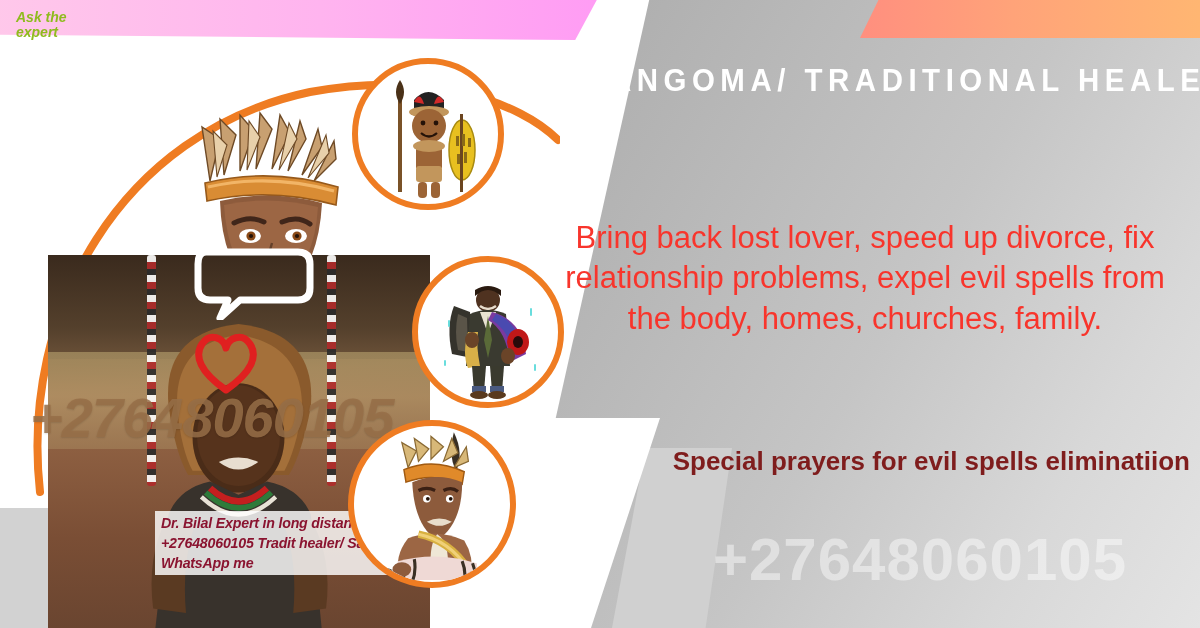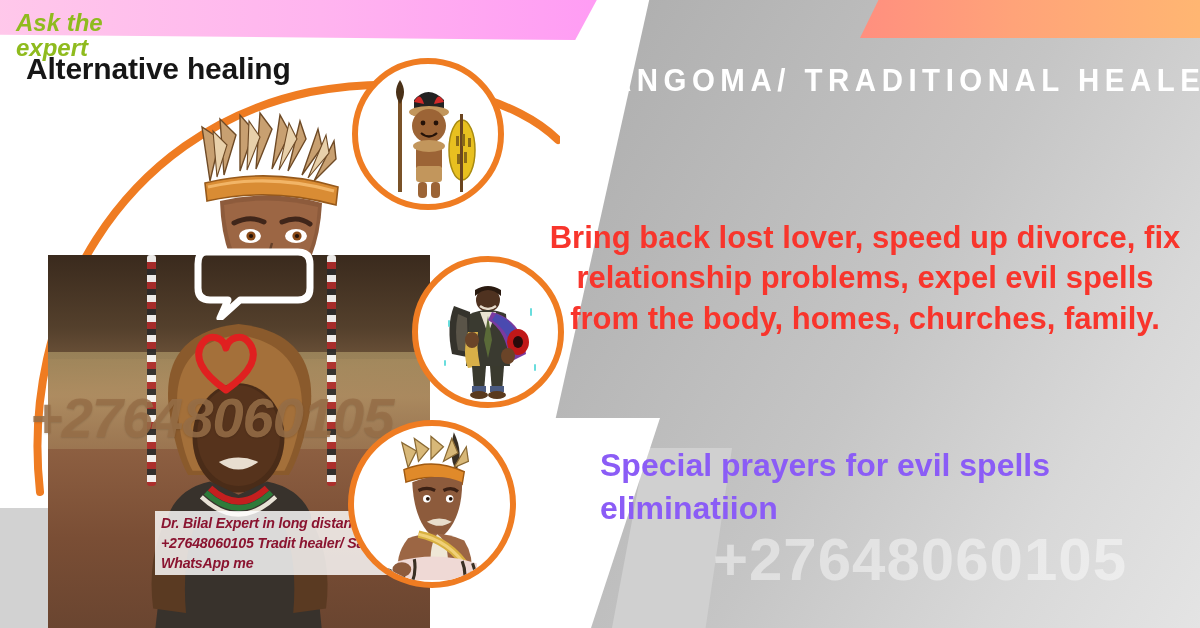--- a/index.html
+++ b/index.html
@@ -145,21 +145,21 @@
     position:absolute;
     left:194px; top:248px;
     width:120px; height:72px;
     z-index:22;
   }
   .bubble svg{display:block;}
   .bubble-text{
     position:absolute;
     left:16px; top:10px;
     width:96px;
-    font-size:24px;
+    font-size:14px;
     font-weight:bold;
     font-style:italic;
     color:#8fbb1e;
     line-height:1.05;
     z-index:23;
   }
   .heart{
     position:absolute;
     left:190px; top:330px;
     width:72px; height:66px;
@@ -230,33 +230,33 @@
     z-index:30;
     white-space:nowrap;
     line-height:1.05;
   }
   .redblock{
     position:absolute;
     left:540px; top:218px;
     width:650px;
     text-align:center;
     font-size:31px;
-    font-weight:bold;
+    font-weight:normal;
     color:#f8352c;
     line-height:1.30;
     z-index:30;
   }
   .blackblock{
     position:absolute;
     left:600px; top:444px;
     width:590px;
-    text-align:left;
-    font-size:32px;
-    font-weight:bold;
-    color:#8b5cf6;
+    text-align:right;
+    font-size:26px;
+    font-weight:bold;
+    color:#7f1d1d;
     line-height:1.33;
     z-index:30;
   }
   .watermark-right{
     position:absolute;
     left:640px; top:525px;
     width:560px;
     text-align:center;
     font-size:60px;
     font-weight:bold;
@@ -271,21 +271,20 @@
 
 <div id="poster">
 
   <div class="pink-band"></div>
   <div class="gray-panel"></div>
   <div class="orange-band"></div>
   <div class="gray-bottom-wedge"></div>
   <div class="gray-small-wedge"></div>
   <div class="white-diagonal"></div>
 
-  <div class="alt-heading">Alternative healing</div>
 
   <svg class="big-arc" viewBox="0 0 530 500">
     <path d="M 10 430 C -10 250 90 70 280 30 C 400 8 490 40 528 78" fill="none" stroke="#ef7c22" stroke-width="8" stroke-linecap="round"></path>
   </svg>
 
   <svg class="main-figure" viewBox="0 0 250 240">
     <g>
 
       <g fill="#c8a071" stroke="#6e4a26" stroke-width="1.4">
         <path d="M60 76 L52 22 L70 34 Z"></path>

